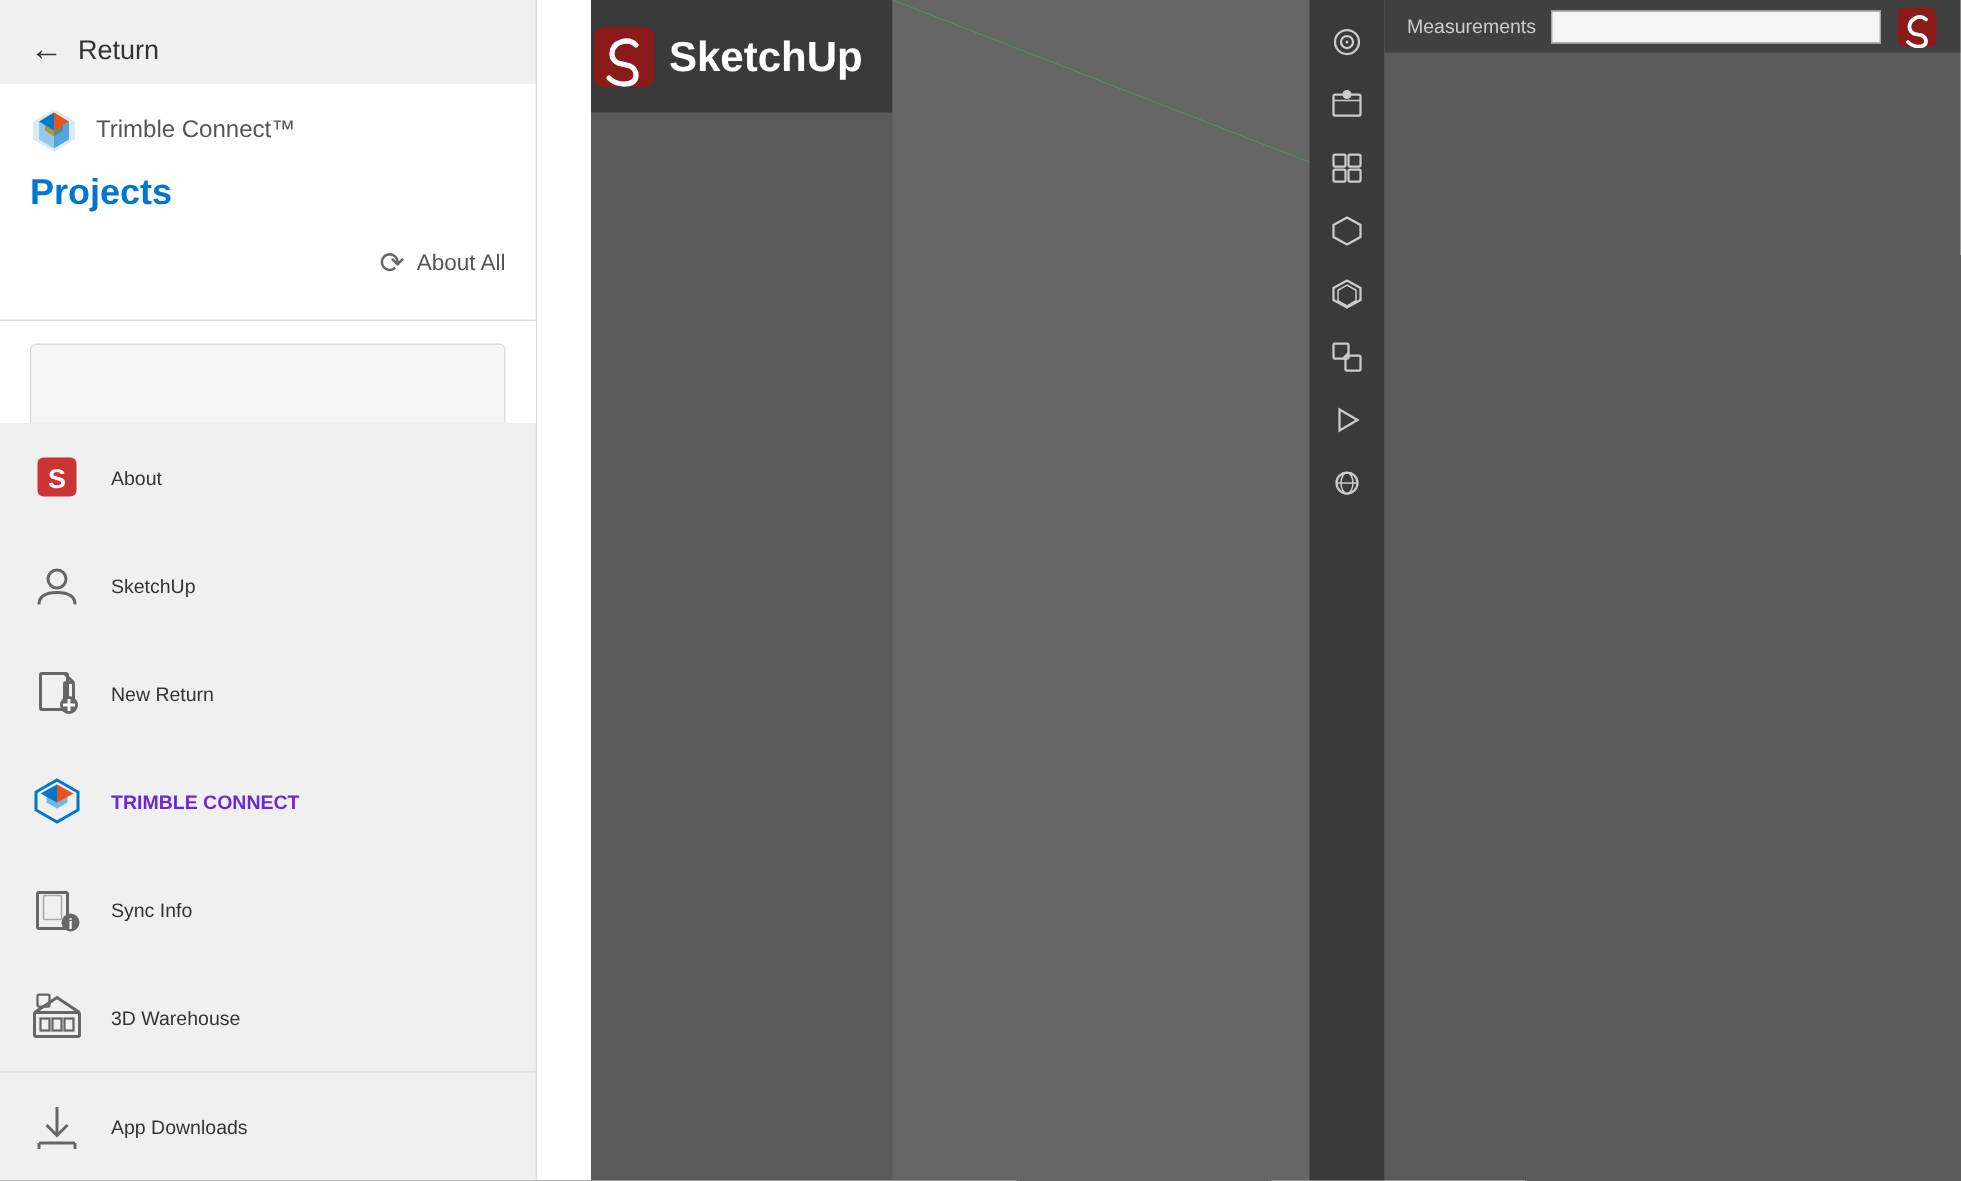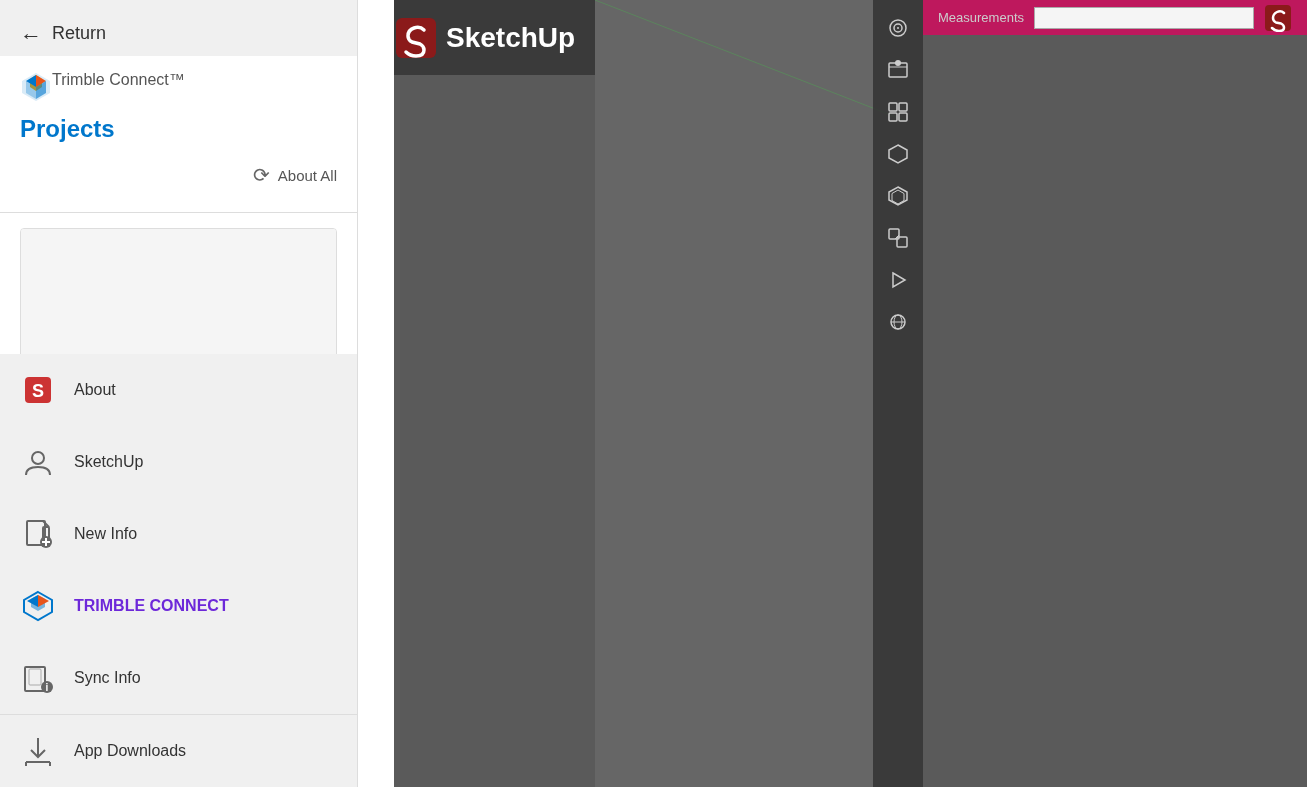--- a/index.html
+++ b/index.html
@@ -38,21 +38,22 @@
 
     
     .tc-panel {
       background: #fff;
       border-bottom: 1px solid #ddd;
       padding: 15px 20px 20px 20px;
     }
 
     .tc-logo {
       display: flex;
-      gap: 0;
+      align-items: center;
+      gap: 12px;
       margin-bottom: 12px;
     }
 
     .tc-logo-icon {
       width: 32px;
       height: 32px;
     }
 
     .tc-logo-text {
       font-size: 16px;
@@ -134,21 +135,21 @@
     .nav-icon {
       width: 36px;
       height: 36px;
       display: flex;
       align-items: center;
       justify-content: center;
       flex-shrink: 0;
     }
 
     .nav-item-label {
-      font-size: 16px;
+      font-size: 13px;
     }
 
     .nav-item.active .nav-item-label {
       color: #6d28d9;
       font-weight: 700;
     }
 
     
     .sidebar-bottom {
       margin-top: auto;
@@ -225,21 +226,21 @@
       display: flex;
       align-items: center;
       justify-content: center;
       cursor: pointer;
       color: #ccc;
       font-size: 18px;
       border-radius: 3px;
     }
 
     .measurements-bar {
-      background: #be185d;
+      background: #404040;
       height: 35px;
       display: flex;
       align-items: center;
       padding: 0 15px;
       gap: 10px;
     }
 
     .measurements-label {
       color: #ccc;
       font-size: 13px;
@@ -321,21 +322,21 @@
       <span class="nav-icon">
         <svg width="34" height="34" viewBox="0 0 34 34">
           <rect x="6" y="4" width="18" height="24" rx="1" fill="none" stroke="#666" stroke-width="2"></rect>
           <line x1="22" y1="4" x2="28" y2="10" stroke="#666" stroke-width="2"></line>
           <rect x="22" y="10" width="6" height="18" rx="1" fill="none" stroke="#666" stroke-width="2"></rect>
           <circle cx="25" cy="25" r="6" fill="#666"></circle>
           <line x1="25" y1="21" x2="25" y2="29" stroke="white" stroke-width="2"></line>
           <line x1="21" y1="25" x2="29" y2="25" stroke="white" stroke-width="2"></line>
         </svg>
       </span>
-      <span class="nav-item-label">New Info</span>
+      <span class="nav-item-label">New Return</span>
     </div>
 
     <div class="nav-item active">
       <span class="nav-icon">
         <svg width="34" height="34" viewBox="0 0 34 34">
           <polygon points="17,3 31,11 31,23 17,31 3,23 3,11" fill="none" stroke="#0077cc" stroke-width="2"></polygon>
           <polygon points="17,6 24,10 24,18 17,22 10,18 10,10" fill="#0077cc" opacity="0.5"></polygon>
           <polygon points="17,6 28,12 17,18" fill="#e8541a"></polygon>
           <polygon points="17,6 6,12 17,18" fill="#0077cc"></polygon>
         </svg>
@@ -349,20 +350,33 @@
         <svg width="34" height="34" viewBox="0 0 34 34">
           <rect x="4" y="6" width="20" height="24" rx="1" fill="none" stroke="#666" stroke-width="2"></rect>
           <rect x="8" y="8" width="12" height="16" rx="1" fill="none" stroke="#aaa" stroke-width="1"></rect>
           <circle cx="26" cy="26" r="6" fill="#666"></circle>
           <text x="26" y="30" text-anchor="middle" fill="white" font-size="10" font-weight="bold">i</text>
         </svg>
       </span>
       <span class="nav-item-label">Sync Info</span>
     </div>
 
+    <div class="nav-item">
+      <span class="nav-icon">
+        <svg width="34" height="34" viewBox="0 0 34 34">
+          <rect x="2" y="14" width="30" height="16" rx="1" fill="none" stroke="#666" stroke-width="2"></rect>
+          <rect x="6" y="18" width="6" height="8" fill="none" stroke="#666" stroke-width="1.5"></rect>
+          <rect x="14" y="18" width="6" height="8" fill="none" stroke="#666" stroke-width="1.5"></rect>
+          <rect x="22" y="18" width="6" height="8" fill="none" stroke="#666" stroke-width="1.5"></rect>
+          <path d="M2,14 L17,4 L32,14" fill="none" stroke="#666" stroke-width="2"></path>
+          <rect x="4" y="2" width="8" height="8" rx="1" fill="none" stroke="#666" stroke-width="1.5"></rect>
+        </svg>
+      </span>
+      <span class="nav-item-label">3D Warehouse</span>
+    </div>
 
   </div>
 
   <div class="sidebar-bottom">
     <div class="nav-item">
       <span class="nav-icon">
         <svg width="34" height="34" viewBox="0 0 34 34">
           <line x1="17" y1="4" x2="17" y2="22" stroke="#666" stroke-width="2"></line>
           <polyline points="10,16 17,23 24,16" fill="none" stroke="#666" stroke-width="2"></polyline>
           <line x1="5" y1="28" x2="29" y2="28" stroke="#666" stroke-width="2"></line>

